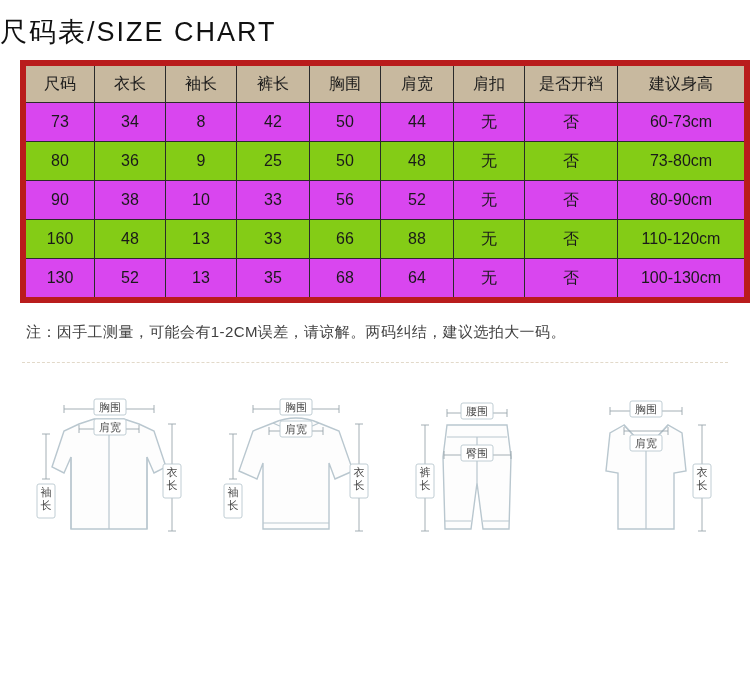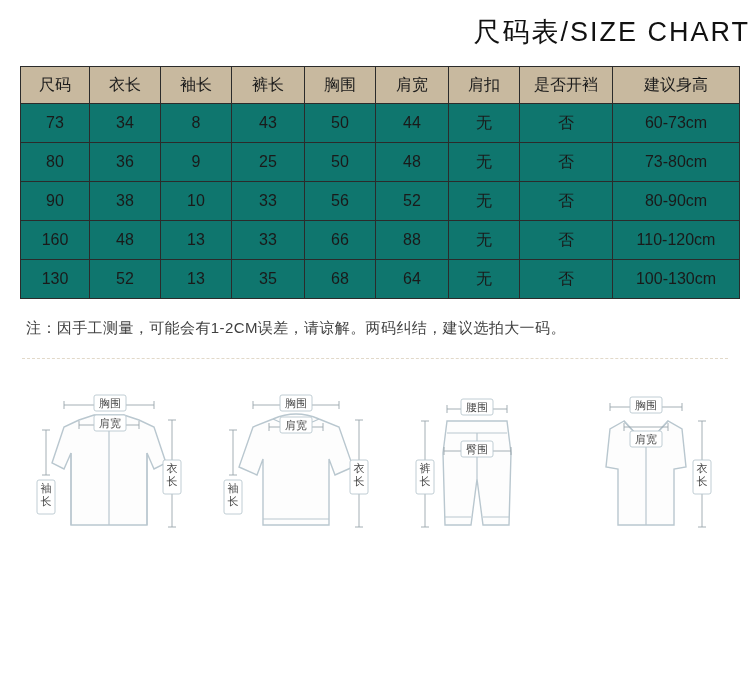--- a/index.html
+++ b/index.html
@@ -13,59 +13,59 @@
     font-family: "Liberation Sans", sans-serif;
     color: #1a1a1a;
     overflow: hidden;
   }
   .page {
     position: relative;
     width: 750px;
     height: 677px;
   }
   .title {
-    text-align: right;
+    text-align: left;
     font-size: 27px;
     letter-spacing: 2px;
     color: #111;
     padding-top: 14px;
-    padding-bottom: 16px;
+    padding-bottom: 10px;
     font-weight: 400;
     font-family: "Liberation Sans", sans-serif;
   }
   .table-wrap {
     margin: 0 20px;
   }
   table.size-chart {
     border-collapse: collapse;
     width: 710px;
     table-layout: fixed;
-    border: 1px solid #b91c1c;
+    border: 6px solid #b91c1c;
   }
   table.size-chart th,
   table.size-chart td {
     border: 1px solid #2b2b2b;
     text-align: center;
     font-size: 16px;
     height: 38px;
     color: #1a1a1a;
     font-weight: normal;
     padding: 0;
   }
   table.size-chart thead th {
     background: #c8b99f;
     font-size: 16px;
     height: 36px;
     color: #1b1b1b;
   }
   table.size-chart tbody tr.odd td {
-    background: #0f766e;
+    background: #d946ef;
   }
   table.size-chart tbody tr.even td {
-    background: #0f766e;
+    background: #84cc16;
   }
   .note {
     margin: 18px 26px 0 26px;
     font-size: 15px;
     color: #404040;
     letter-spacing: 0.4px;
     line-height: 1.5;
   }
   .divider {
     margin: 18px 22px 0 22px;
@@ -135,21 +135,21 @@
           <th style="width:70px">肩扣</th>
           <th style="width:92px">是否开裆</th>
           <th style="width:126px">建议身高</th>
         </tr>
       </thead>
       <tbody>
         <tr class="odd">
           <td>73</td>
           <td>34</td>
           <td>8</td>
-          <td>43</td>
+          <td>42</td>
           <td>50</td>
           <td>44</td>
           <td>无</td>
           <td>否</td>
           <td>60-73cm</td>
         </tr>
         <tr class="even">
           <td>80</td>
           <td>36</td>
           <td>9</td>

